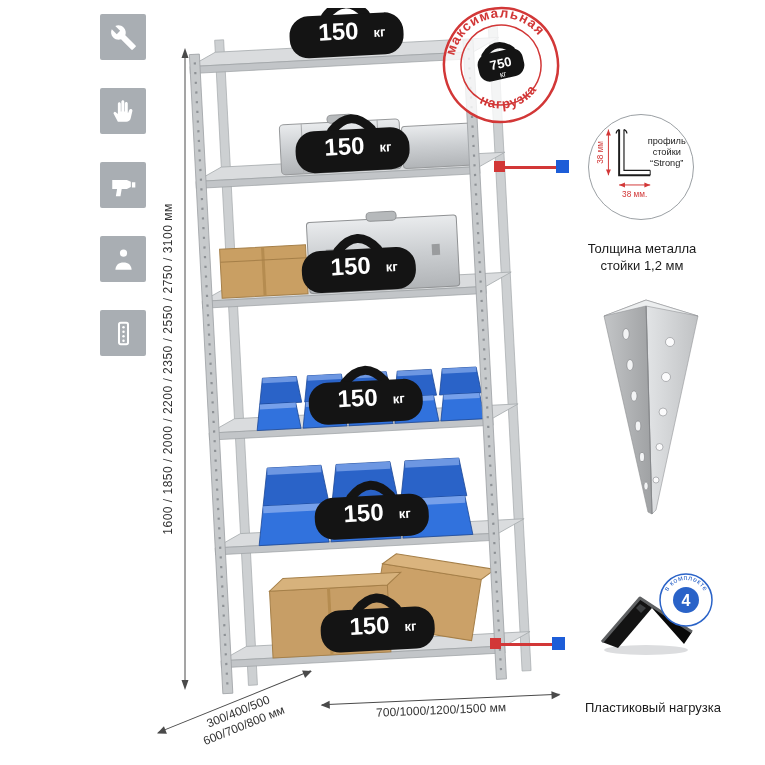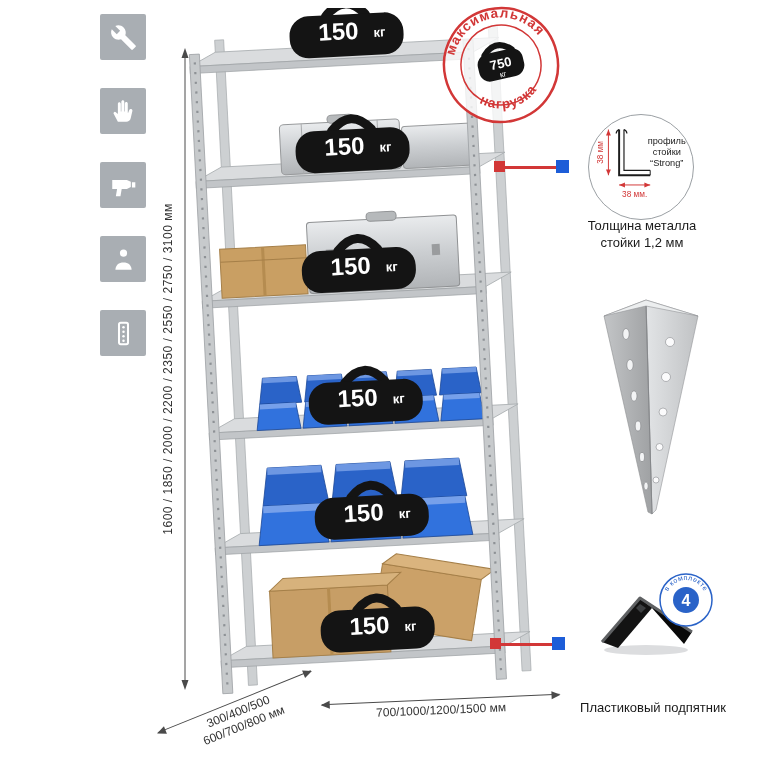--- a/index.html
+++ b/index.html
@@ -275,21 +275,21 @@
       <text class="red-dim" transform="translate(14 38.5) rotate(-90)" text-anchor="middle">38 мм</text>
       <line x1="31" y1="72" x2="63" y2="72" stroke="#d23737" stroke-width="1"></line>
       <polygon points="31,72 37,69.5 37,74.5" fill="#d23737"></polygon>
       <polygon points="63,72 57,69.5 57,74.5" fill="#d23737"></polygon>
       <text class="red-dim" x="47" y="84" text-anchor="middle">38 мм.</text>
       <text class="profile-label" x="80" y="30" text-anchor="middle">профиль</text>
       <text class="profile-label" x="80" y="41" text-anchor="middle">стойки</text>
       <text class="profile-label" x="80" y="52" text-anchor="middle">“Strong”</text>
     </svg>
   </div>
-  <div class="abs caption" style="left:572px;top:218px;width:140px;">Толщина металла стойки 1,2 мм</div>
+  <div class="abs caption" style="left:572px;top:241px;width:140px;">Толщина металла стойки 1,2 мм</div>
 
   <svg class="abs" style="left:582px;top:292px;" width="145" height="240" viewBox="0 0 145 240">
     <defs>
       <linearGradient id="gPL" x1="0" y1="0" x2="1" y2="0">
         <stop offset="0" stop-color="#c3c5c7"></stop>
           <stop offset="1" stop-color="#9fa1a3"></stop>
       </linearGradient>
       <linearGradient id="gPR" x1="0" y1="0" x2="1" y2="0">
         <stop offset="0" stop-color="#e2e4e6"></stop>
           <stop offset="1" stop-color="#c0c2c4"></stop>
@@ -322,21 +322,21 @@
 
   <svg class="abs" style="left:658px;top:572px;" width="56" height="56" viewBox="0 0 56 56">
     <circle cx="28" cy="28" r="26" fill="#fff" stroke="#2a63c8" stroke-width="1.5"></circle>
     <defs>
         <path id="badgeArc" d="M 8 28 A 20 20 0 0 1 48 28"></path>
       </defs>
     <text class="badge-arc-text"><textPath href="#badgeArc" startOffset="50%" text-anchor="middle">в комплекте</textPath></text>
     <circle cx="28" cy="28" r="13" fill="#2a63c8"></circle>
     <text x="28" y="33.5" text-anchor="middle" class="badge-num">4</text>
   </svg>
-  <div class="abs caption" style="left:578px;top:700px;width:150px;">Пластиковый подпятник</div>
+  <div class="abs caption" style="left:578px;top:700px;width:150px;">Пластиковый нагрузка</div>
 
   <div class="abs" style="left:322px;top:699px;width:238px;transform:rotate(-2.5deg);">
     <div class="dim-line"></div>
     <div class="dim-label">700/1000/1200/1500 мм</div>
   </div>
 
   <div class="abs" style="left:158px;top:700px;width:165px;transform:rotate(-22deg);">
     <div class="dim-line"></div>
     <div class="dim-label">300/400/500</div>
     <div class="dim-label" style="margin-top:0;">600/700/800 мм</div>

